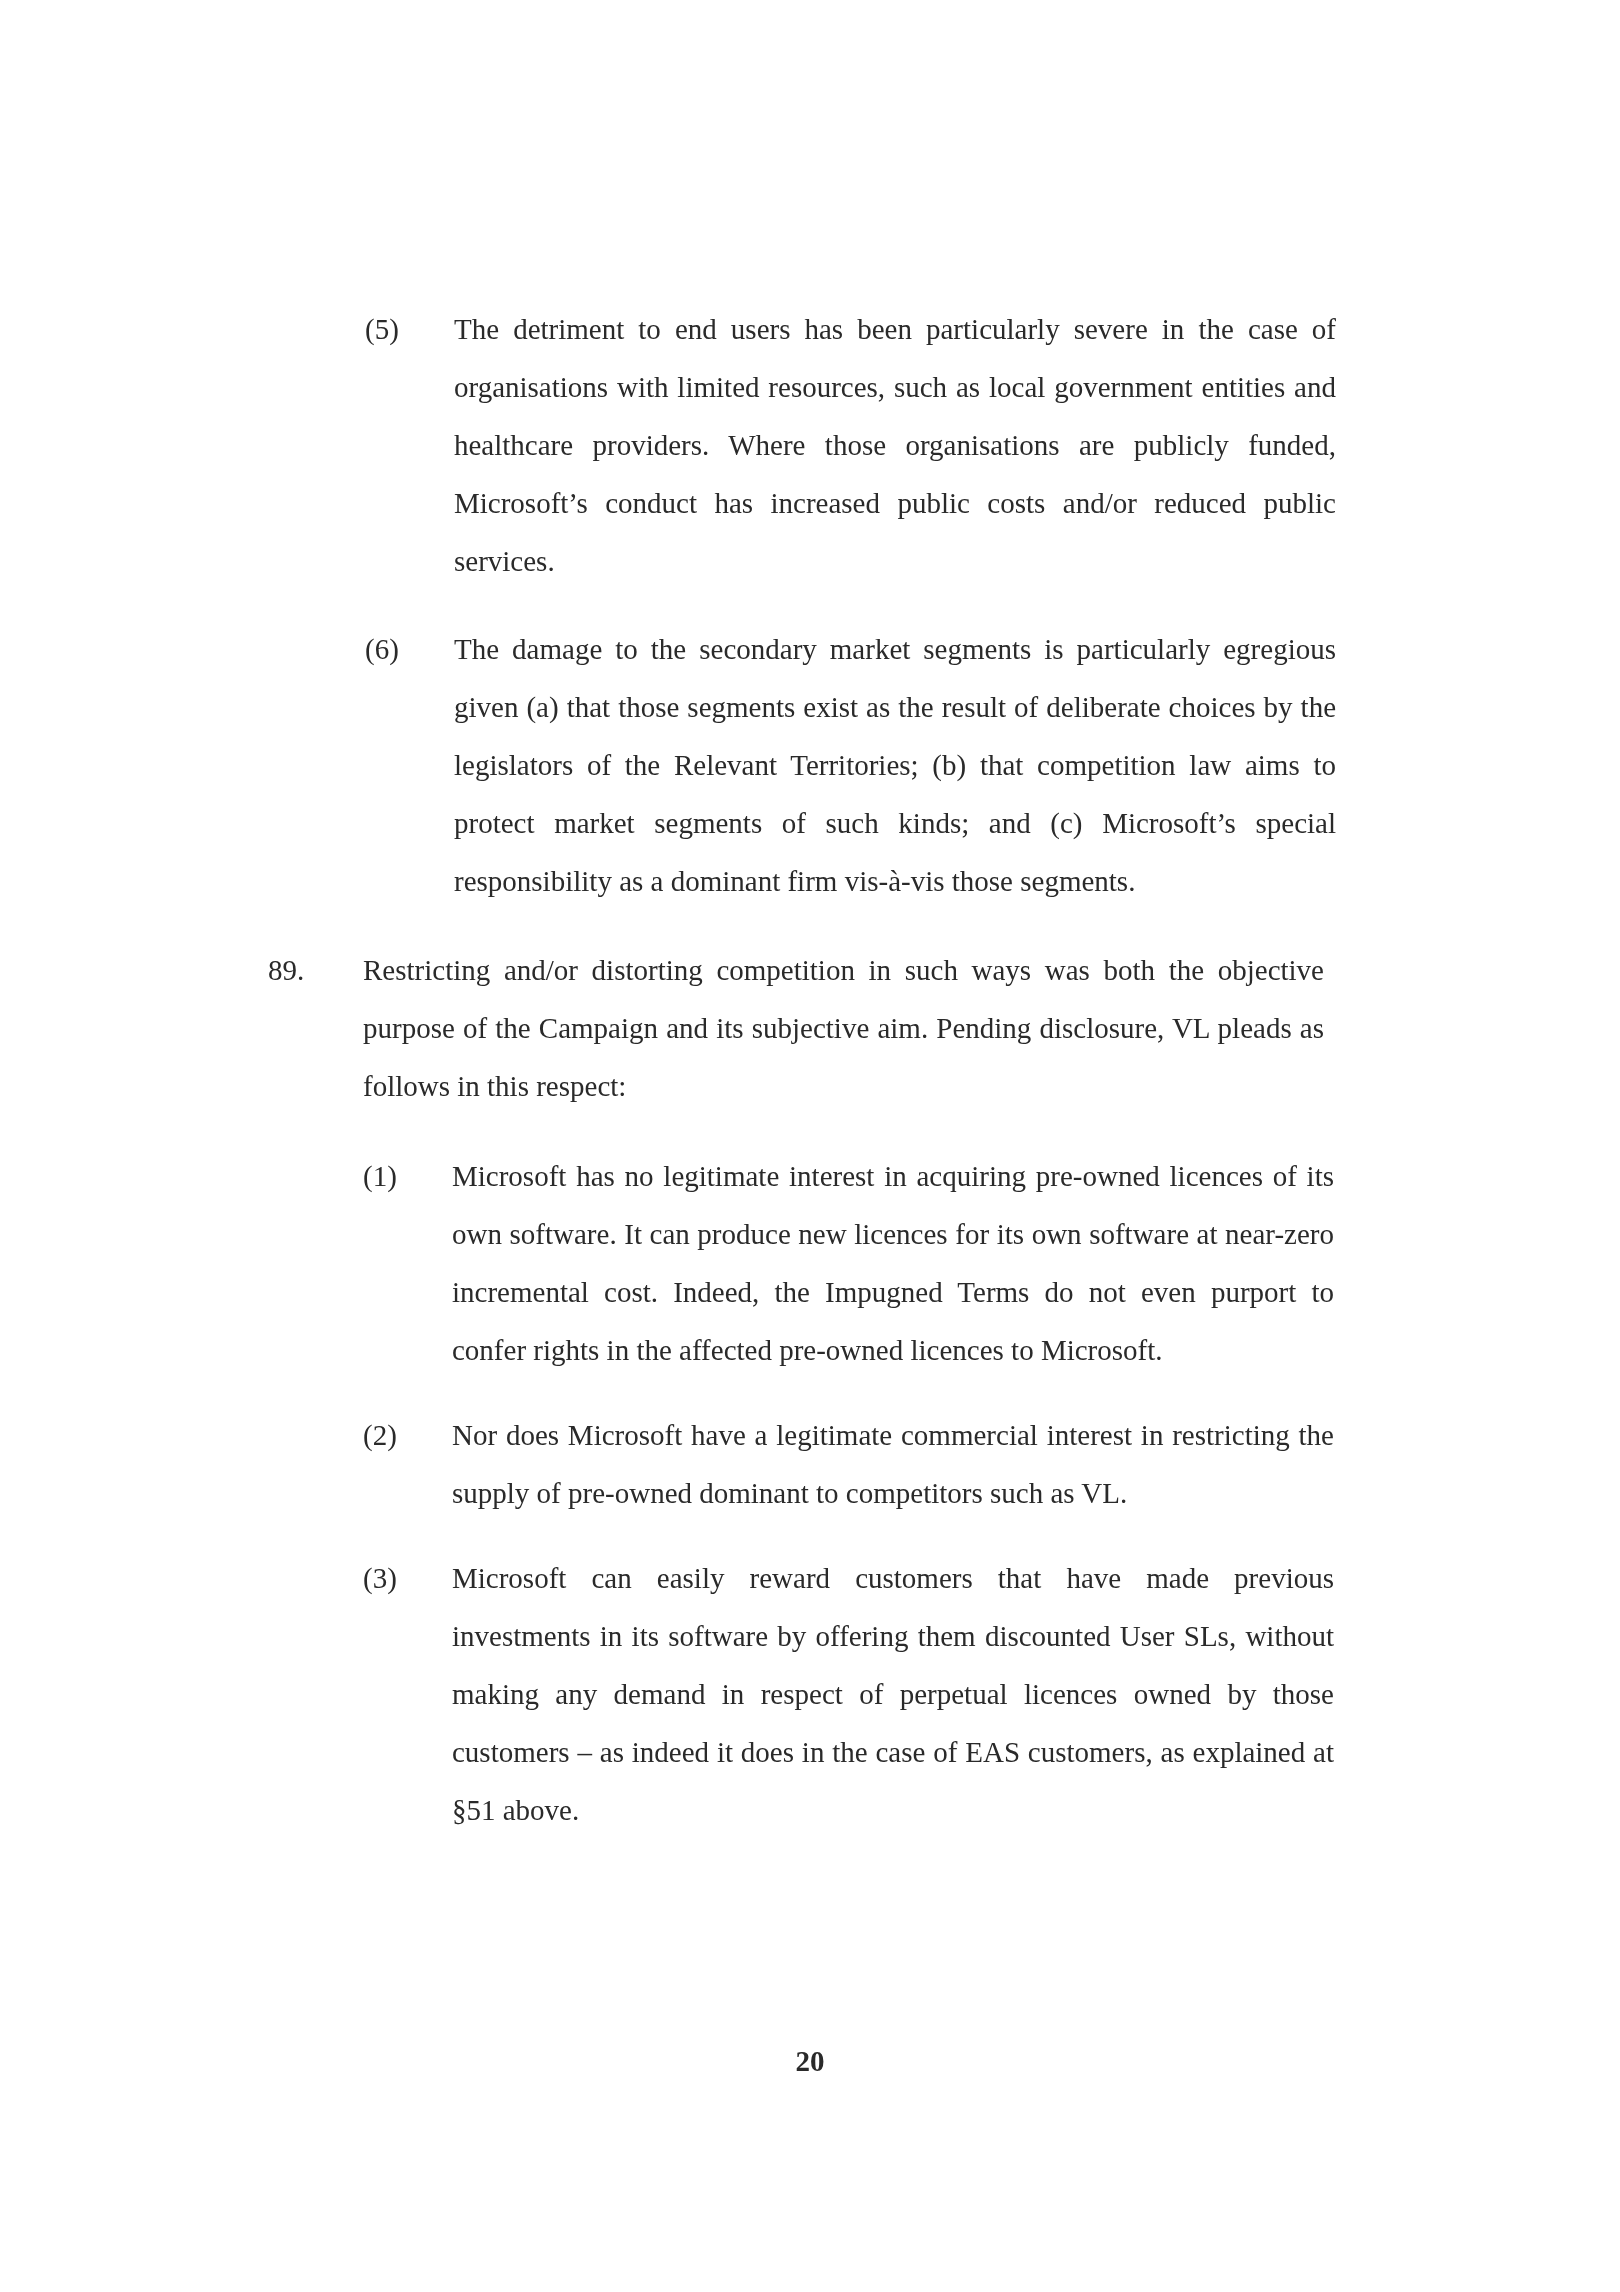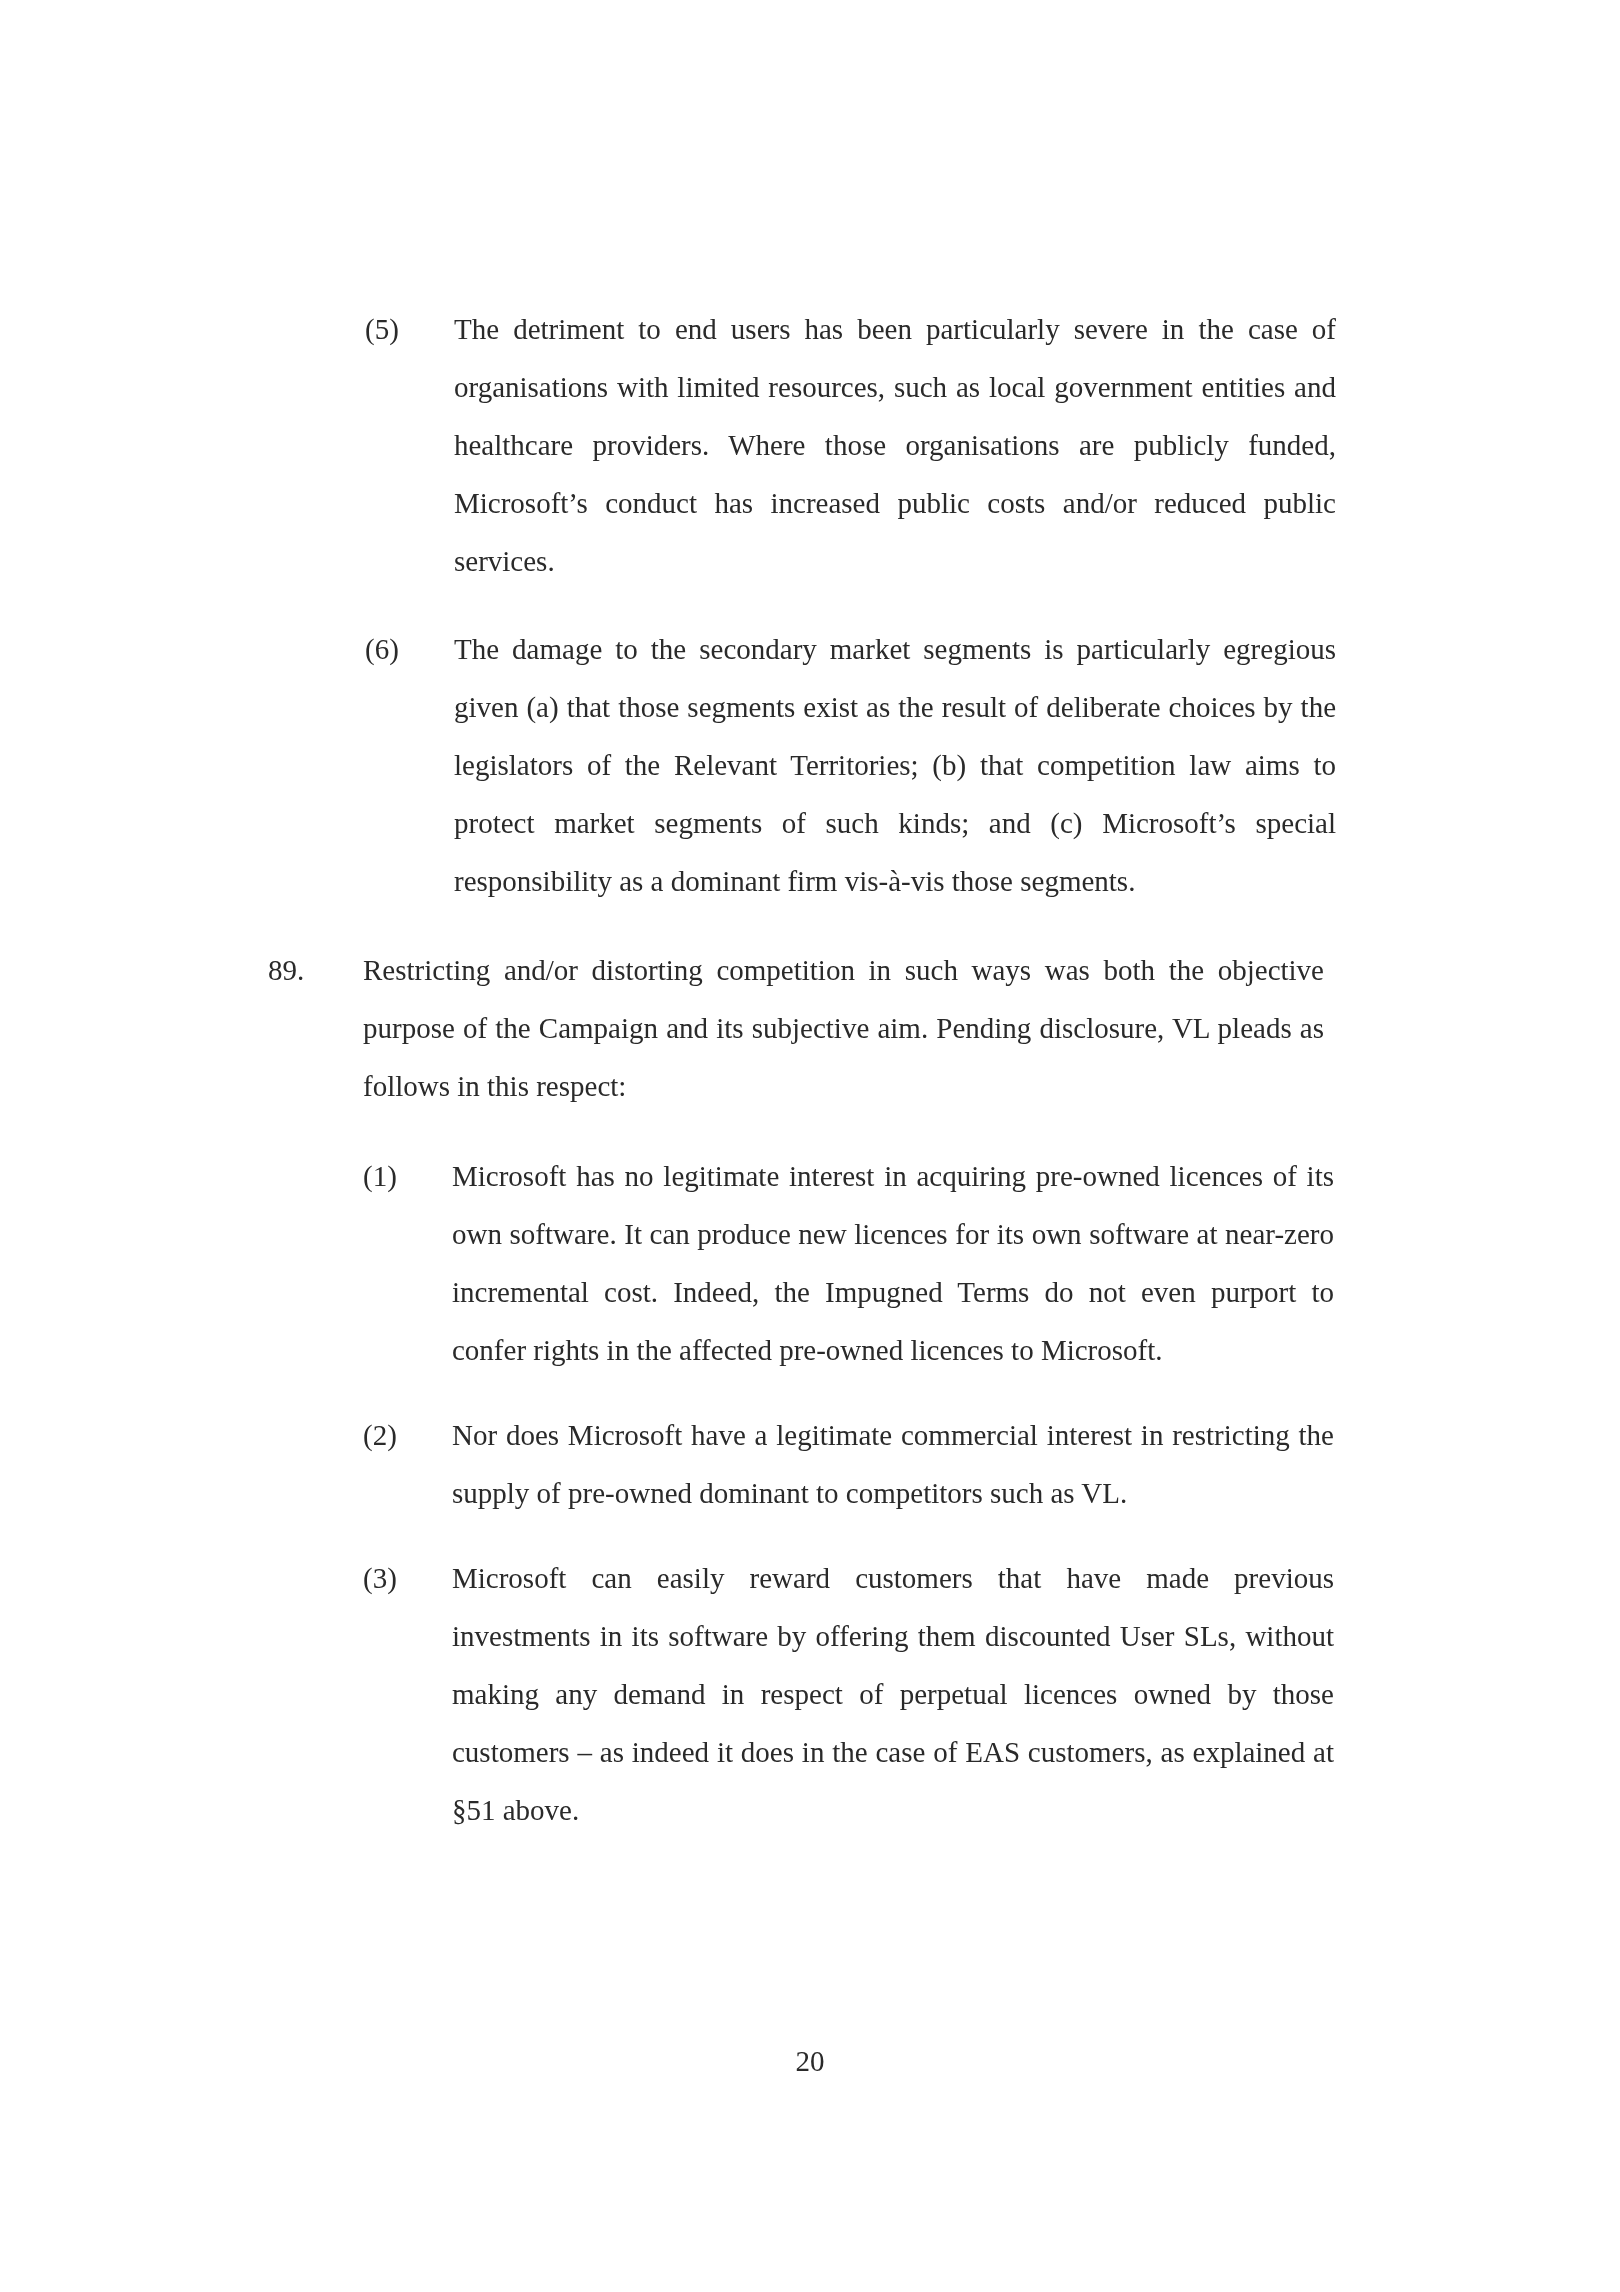--- a/index.html
+++ b/index.html
@@ -7,21 +7,21 @@
          font-family: "Liberation Serif", "DejaVu Serif", serif; color: #2a2a2a; }
   .page { position: absolute; left: 0; top: 0; width: 1620px; height: 2293px; }
   .para { position: absolute; font-size: 29px; line-height: 58px; }
   .num { position: absolute; top: 0; }
   .body { position: absolute; top: 0; text-align: justify; text-align-last: left; }
   .sub .num { left: 0; }
   .sub .body { left: 74px; width: 882px; margin-left: 15px; }
   .main .num { left: 0; }
   .main .body { left: 95px; width: 961px; }
   .pageno { position: absolute; left: 0; width: 1620px; top: 2045px; text-align: center;
-            font-size: 29px; }
+            font-size: 29px; font-weight: bold; }
 </style>
 </head>
 <body>
 
 <div class="page">
 
   <div class="para sub" style="left:365px; top:300px;">
     <span class="num">(5)</span>
     <div class="body">The detriment to end users has been particularly severe in the case of organisations with limited resources, such as local government entities and healthcare providers. Where those organisations are publicly funded, Microsoft’s conduct has increased public costs and/or reduced public services.</div>
   </div>

